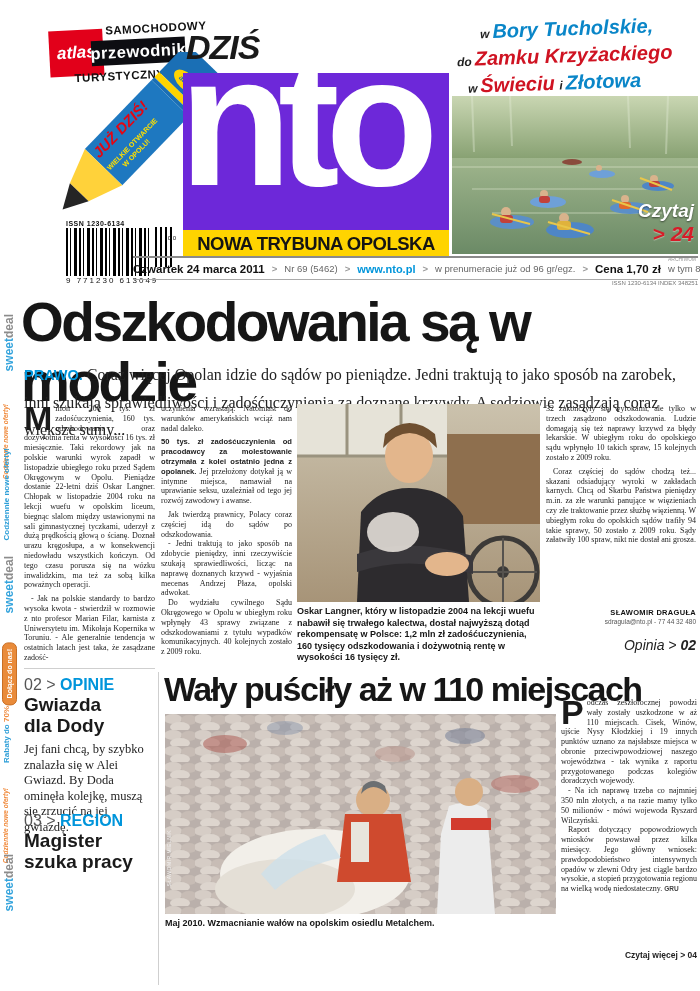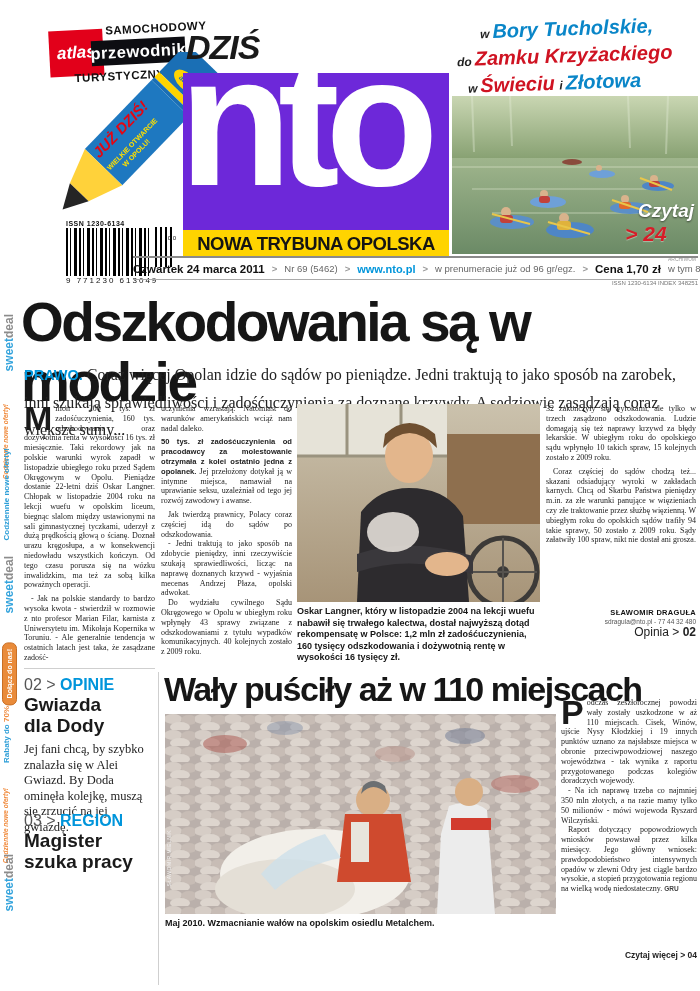--- a/index.html
+++ b/index.html
@@ -36,21 +36,21 @@
           font-size:18.5px;font-weight:800;letter-spacing:-.5px;color:#141414;}
 
   .kayak-txt{left:455px;top:16px;width:243px;font-style:italic;font-weight:800;line-height:24px;transform:rotate(-2deg);}
   .kayak-txt .pre{font-size:12px;color:#222;margin-right:3px;}
   .kayak-txt .blue{color:#0a86c8;font-size:20px;}
   .kayak-txt .red{color:#cf1322;font-size:20px;}
   .k-l1{margin-left:26px;} .k-l2{margin-left:2px;} .k-l3{margin-left:12px;}
   .kayak-photo{left:452px;top:96px;width:246px;height:158px;}
   .czytaj{left:598px;top:200px;width:96px;text-align:right;color:#fff;font-style:italic;font-weight:800;font-size:19px;
           text-shadow:0 1px 2px rgba(0,0,0,.55);}
-  .czytaj-pg{left:598px;top:222px;width:96px;text-align:center;font-style:italic;font-weight:800;font-size:21px;color:#d61d28;
+  .czytaj-pg{left:598px;top:222px;width:96px;text-align:right;font-style:italic;font-weight:800;font-size:21px;color:#d61d28;
              text-shadow:0 1px 1px rgba(255,255,255,.4);}
   .kayak-credit{left:620px;top:256px;width:76px;font-size:5px;color:#999;text-align:right;}
 
   .barcode{left:66px;top:220px;width:112px;height:76px;}
   .bc-issn{font-size:7px;font-weight:700;letter-spacing:.5px;}
   .bc-bars{margin-top:1px;width:86px;height:48px;display:inline-block;vertical-align:top;
     background:repeating-linear-gradient(90deg,#000 0 2px,#fff 2px 4px,#000 4px 5px,#fff 5px 8px,#000 8px 11px,#fff 11px 13px);}
   .bc-addon{display:inline-block;width:20px;height:40px;margin-left:3px;
     background:repeating-linear-gradient(90deg,#000 0 2px,#fff 2px 5px);}
   .bc-addon-txt{position:absolute;right:2px;top:8px;font-size:6px;}
@@ -74,21 +74,21 @@
   .bodycol p{margin:0 0 4px 0;}
   .bodycol p.ind{text-indent:7px;margin-bottom:0;}
   .boldlead{font-family:"Liberation Sans",sans-serif;font-weight:700;font-size:7.6px;}
   .dropcap{float:left;font-family:"Liberation Sans",sans-serif;font-weight:800;font-size:34px;line-height:28px;
            padding-right:3px;color:#1a1a1a;}
   .col1{left:24px;width:131px;} .col2{left:161px;width:131px;} .col4{left:546px;width:150px;height:200px;}
 
   .author-block{left:546px;top:608px;width:150px;text-align:right;}
   .author{font-size:7.5px;font-weight:800;letter-spacing:.3px;}
   .contact{font-size:6.5px;color:#555;margin-top:1px;}
-  .moreref{font-size:12px;margin-top:0;color:#222;}
+  .moreref{font-size:14px;margin-top:12px;color:#222;font-style:italic;}
   .moreref b{font-weight:800;}
 
   .oskar-photo{left:297px;top:404px;width:243px;height:198px;}
   .caption1{left:297px;top:606px;width:243px;font-size:9px;line-height:11.5px;font-weight:700;color:#151515;}
 
   
   .vline{left:158px;top:672px;width:1px;height:313px;background:#cfcfcf;}
   .hline-sb{left:24px;top:668px;width:131px;height:1px;background:#cfcfcf;}
   .teaser-head{font-size:16px;color:#555;}
   .teaser-head .sec{color:#0095db;font-weight:700;}

